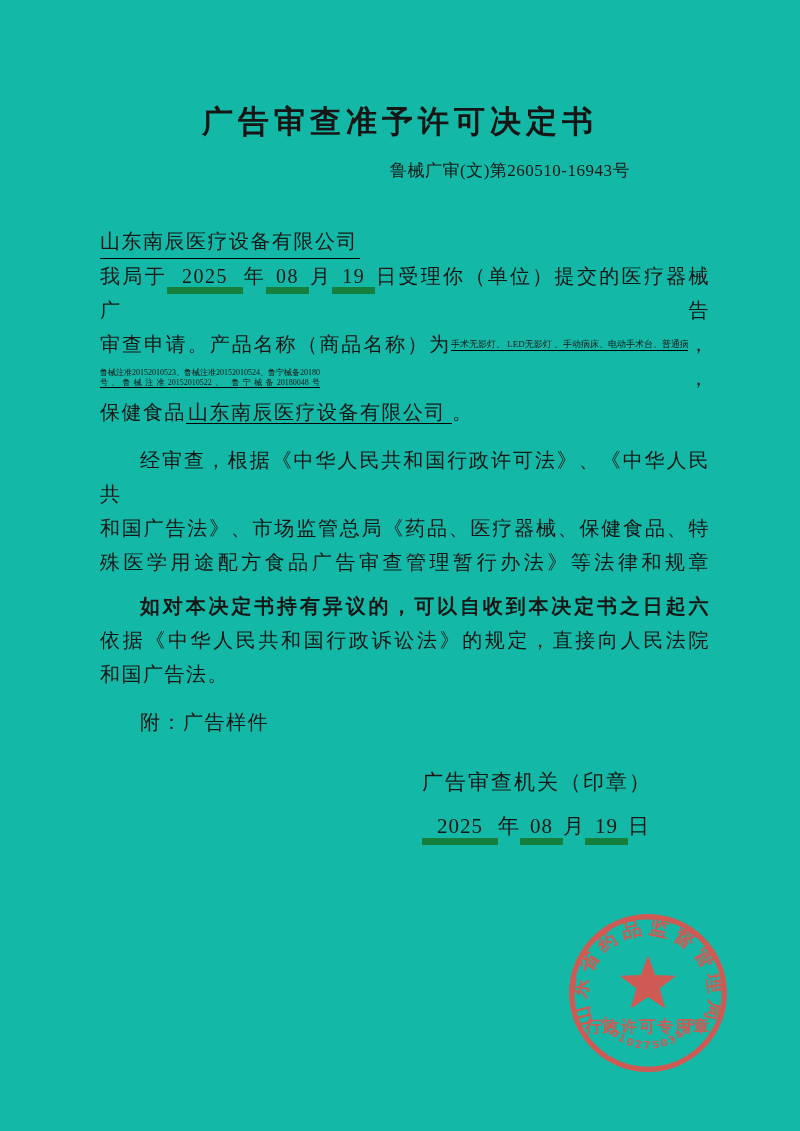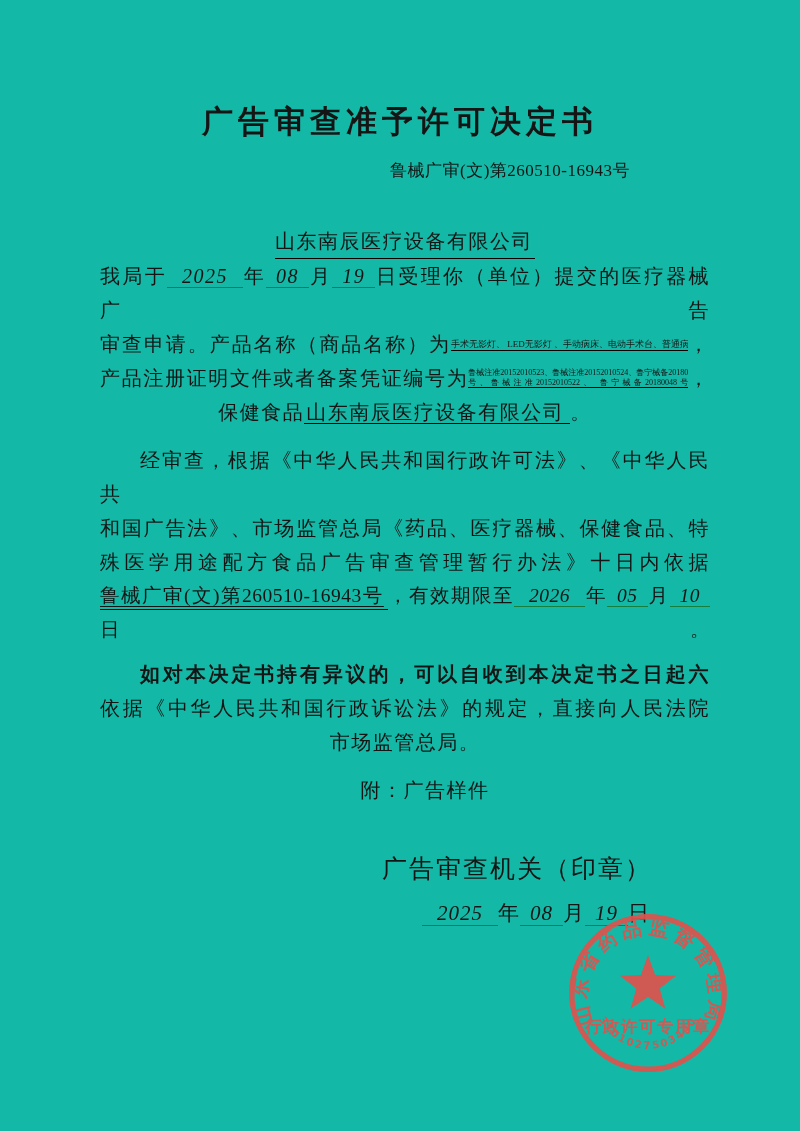--- a/index.html
+++ b/index.html
@@ -34,29 +34,28 @@
   }
   .line{
     line-height:34px;
     letter-spacing:1.5px;
   }
   .jline{
     text-align:justify;
     text-align-last:justify;
     text-justify:inter-character;
   }
-  .lline{ text-align:center; }
+  .lline{ text-align:left; }
   .indent{ text-indent:2em; }
   .gap6{ margin-top:14px; }
   .gap10{ margin-top:10px;font-weight:bold; }
   .u{
-    border-bottom:1px solid #15803d;
+    border-bottom:7px solid #15803d;
     padding:0 10px;
     white-space:nowrap;
-    font-style:italic;
   }
   .u-wide{ padding:0 15px; }
   .u-name{
     border-bottom:1px solid #000;
     padding:0 6px 0 2px;
     white-space:nowrap;
   }
   .recipient{
     display:inline-block;
     border-bottom:1px solid #000;
@@ -88,24 +87,24 @@
   }
   .dbl{
     border-bottom:1px solid #000;
     text-decoration:underline;
     text-underline-offset:4px;
     padding:0 4px 3px 0;
     white-space:nowrap;
   }
   .approval-line{ font-size:19.5px; letter-spacing:0.5px; }
   .sign-block{
-    margin-top:47px;
+    margin-top:28px;
     padding-right:148px;
     text-align:right;
-    font-size:25px;
+    font-size:21px;
     letter-spacing:2px;
     line-height:30px;
   }
   .date-line{
     margin-top:14px;
     padding-right:150px;
     text-align:right;
     font-size:21px;
     letter-spacing:1px;
     line-height:30px;
@@ -129,33 +128,32 @@
   <div class="docnum">鲁械广审(文)第260510-16943号</div>
 
   <div class="content">
 
     <div class="line lline"><span class="recipient">山东南辰医疗设备有限公司</span></div>
 
     <div class="line jline"><span>我局于</span><span class="u u-wide">2025</span><span>年</span><span class="u">08</span><span>月</span><span class="u">19</span><span>日受理你（单位）提交的医疗器械广告</span></div>
 
     <div class="line jline"><span>审查申请。产品名称（商品名称）为</span><span class="blank-prod">手术无影灯、 LED无影灯 、手动病床、电动手术台、普通病床</span><span>，</span></div>
 
-    <div class="line jline"><span>产品注册证明文件或者备案凭证编号为</span><span class="blank-reg"><div>鲁械注准20152010523、鲁械注准20152010524、鲁宁械备20180047</div><div>号、鲁械注准20152010522、 鲁宁械备20180048号</div></span><span>，</span></div>
+    <div class="line jline"><span class="blank-reg"><div>鲁械注准20152010523、鲁械注准20152010524、鲁宁械备20180047</div><div>号、鲁械注准20152010522、 鲁宁械备20180048号</div></span><span>，</span></div>
 
     <div class="line lline"><span>保健食品</span><span class="u-name">山东南辰医疗设备有限公司</span><span>。</span></div>
 
     <div class="line jline indent gap6">经审查，根据《中华人民共和国行政许可法》、《中华人民共</div>
     <div class="line jline">和国广告法》、市场监管总局《药品、医疗器械、保健食品、特</div>
-    <div class="line jline">殊医学用途配方食品广告审查管理暂行办法》十日内依据</div>
+    <div class="line jline">殊医学用途配方食品广告审查管理暂行办法》等法律和规章</div>
 
-    <div class="line jline approval-line"><span class="dbl">鲁械广审(文)第260510-16943号</span><span>，有效期限至</span><span class="u u-wide">2026</span><span>年</span><span class="u">05</span><span>月</span><span class="u">10</span><span>日。</span></div>
 
     <div class="line jline indent gap10">如对本决定书持有异议的，可以自收到本决定书之日起六</div>
     <div class="line jline">依据《中华人民共和国行政诉讼法》的规定，直接向人民法院</div>
-    <div class="line lline">市场监管总局。</div>
+    <div class="line lline">和国广告法。</div>
 
     <div class="line lline indent gap6">附：广告样件</div>
   </div>
 
   <div class="sign-block">广告审查机关（印章）</div>
 
   <div class="date-line"><span class="u u-wide">2025</span><span>年</span><span class="u">08</span><span>月</span><span class="u">19</span><span>日</span></div>
 
   <svg class="seal" viewBox="0 0 200 200">
     <circle cx="100" cy="100" r="93" fill="none" stroke="#df524d" stroke-width="6.5"></circle>

